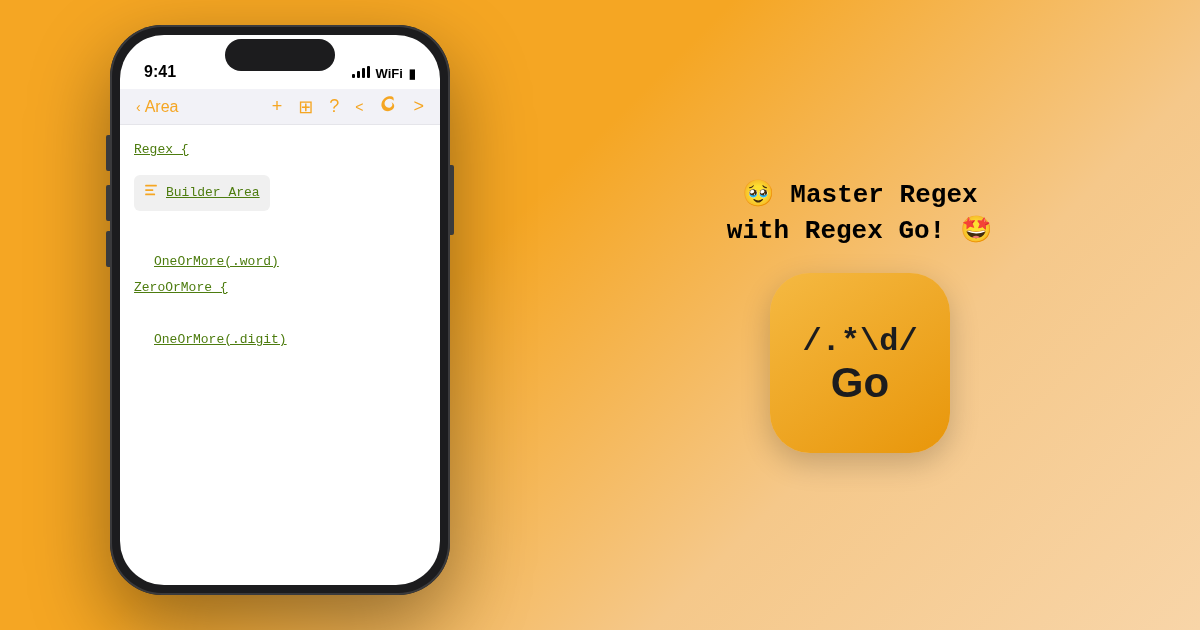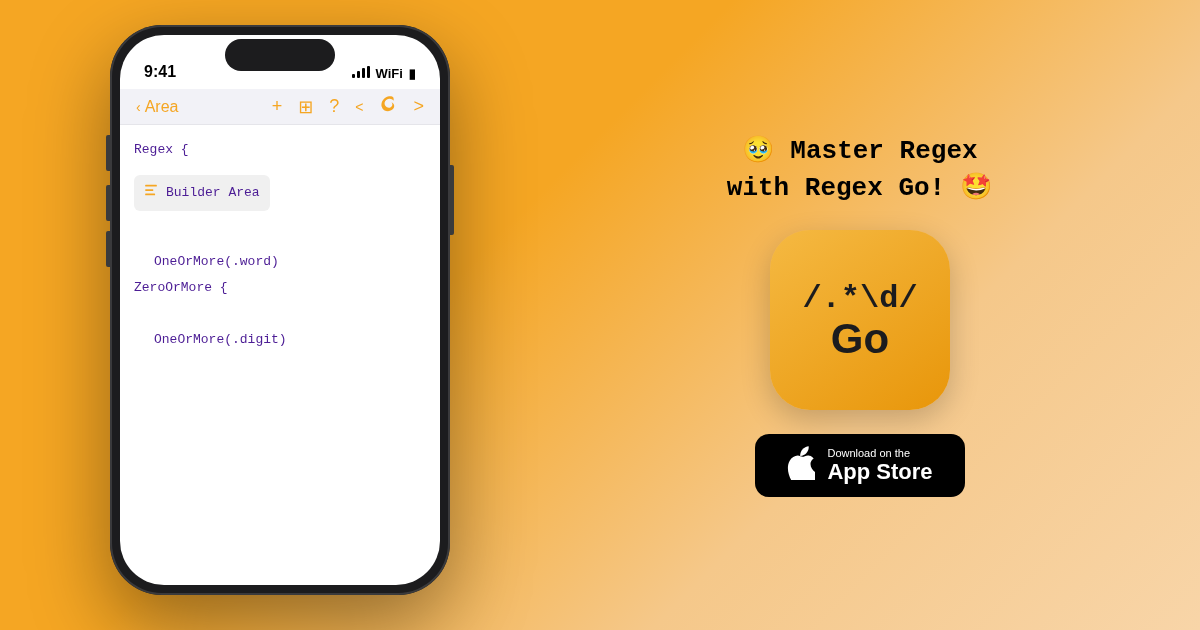--- a/index.html
+++ b/index.html
@@ -152,21 +152,22 @@
       font-size: 13px;
       font-family: 'Courier New', Courier, monospace;
     }
 
     .regex-block {
       padding: 12px 14px;
       flex: 1;
       line-height: 2.0;
       font-size: 13px;
       font-family: 'Courier New', Courier, monospace;
-      color: #4c1d95;
+      color: #4d7c0f;
+      text-decoration: underline;
     }
 
     .builder-area-line {
       display: flex;
       align-items: center;
       gap: 8px;
       background: #F0F0F0;
       border-radius: 6px;
       padding: 4px 10px;
       margin: 12px 0;
@@ -352,26 +353,14 @@
 
   <div class="tagline">
     <span>🥹 Master Regex<br>with Regex Go! 🤩</span>
   </div>
 
   <div class="app-icon">
     <div class="app-icon-regex">/.*\d/</div>
     <div class="app-icon-go">Go</div>
   </div>
 
-  <div class="app-store-badge">
-    <div class="apple-logo">
-      <svg width="28" height="34" viewBox="0 0 28 34" fill="white">
-        <path d="M23.5,18.1c0-3.8,3.1-5.6,3.2-5.7c-1.8-2.6-4.5-2.9-5.4-3c-2.3-0.2-4.5,1.4-5.7,1.4c-1.2,0-3-1.3-4.9-1.3C7.8,9.6,4.5,11.5,2.7,14.7c-3.8,6.5-1,16.1,2.7,21.4c1.8,2.6,3.9,5.5,6.7,5.4c2.7-0.1,3.7-1.7,6.9-1.7c3.2,0,4.1,1.7,6.9,1.7c2.9,0,4.7-2.6,6.5-5.2c2.1-3,2.9-5.8,2.9-6C35.3,30.2,23.5,26.1,23.5,18.1z"></path>
-        <path d="M19.5,7c1.5-1.8,2.5-4.3,2.2-6.8c-2.1,0.1-4.8,1.5-6.3,3.2c-1.3,1.6-2.5,4.1-2.2,6.5C15.5,10,18,8.8,19.5,7z"></path>
-      </svg>
-    </div>
-    <div class="badge-text">
-      <span class="badge-text-top">Download on the</span>
-      <span class="badge-text-bottom">App Store</span>
-    </div>
-  </div>
 
 </div>
 
 </body></html>

